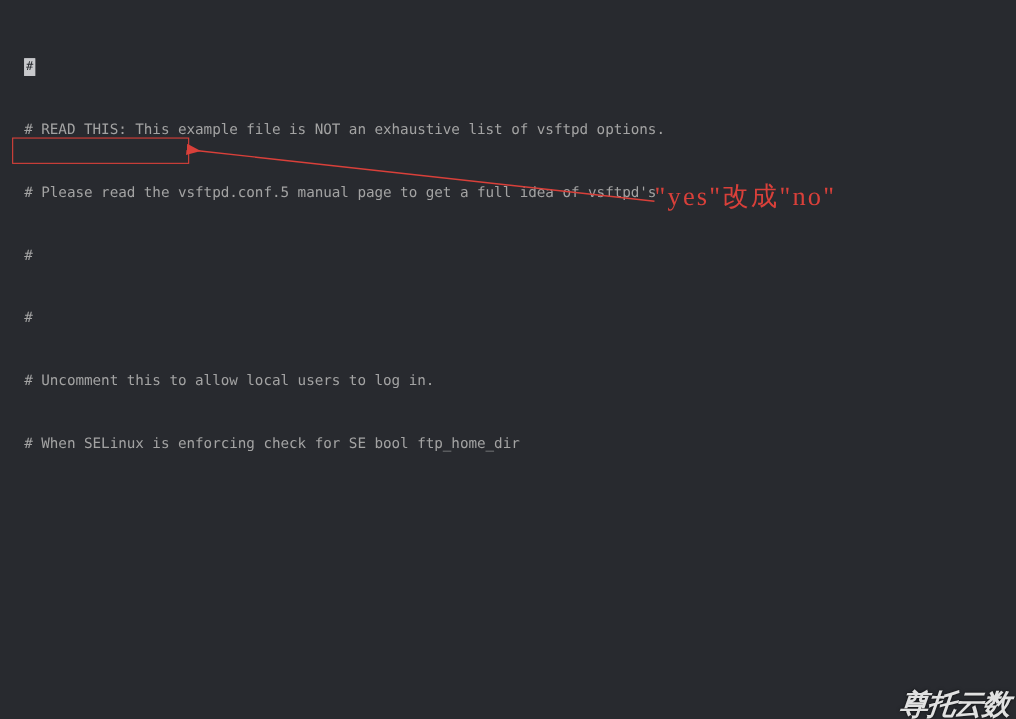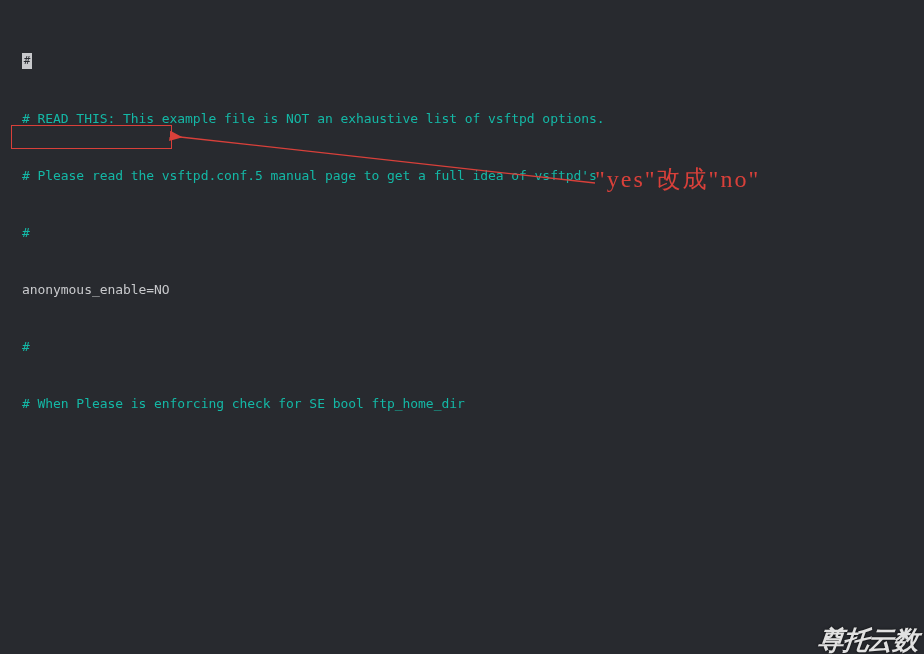--- a/index.html
+++ b/index.html
@@ -18,21 +18,21 @@
   .editor {
     position: absolute;
     top: 14px;
     left: 22px;
     right: 0;
     bottom: 0;
     white-space: pre;
     letter-spacing: -0.06px;
   }
   .line { height: 19px; }
-  .comment { color: #14b8a6; }
+  .comment { color: #a3a3a3; }
   .cursorbox {
     display: inline-block;
     width: 8px;
     height: 14px;
     border: 1px solid #c8c9cc;
     background: #c8c9cc;
     color: #282a2f;
     text-align: center;
     font-size: 11px;
     line-height: 14px;
@@ -83,23 +83,23 @@
   }
 </style>
 </head>
 <body>
 
 <div class="editor">
   <div class="line"><span class="cursorbox">#</span></div>
   <div class="line comment"># READ THIS: This example file is NOT an exhaustive list of vsftpd options.</div>
   <div class="line comment"># Please read the vsftpd.conf.5 manual page to get a full idea of vsftpd's</div>
   <div class="line comment">#</div>
-  <div class="line">anonymous_enable=NO</div>
   <div class="line comment">#</div>
-  <div class="line comment"># When Please is enforcing check for SE bool ftp_home_dir</div>
+  <div class="line comment"># Uncomment this to allow local users to log in.</div>
+  <div class="line comment"># When SELinux is enforcing check for SE bool ftp_home_dir</div>
   
   
   
   
   
   
   
   
   
   

